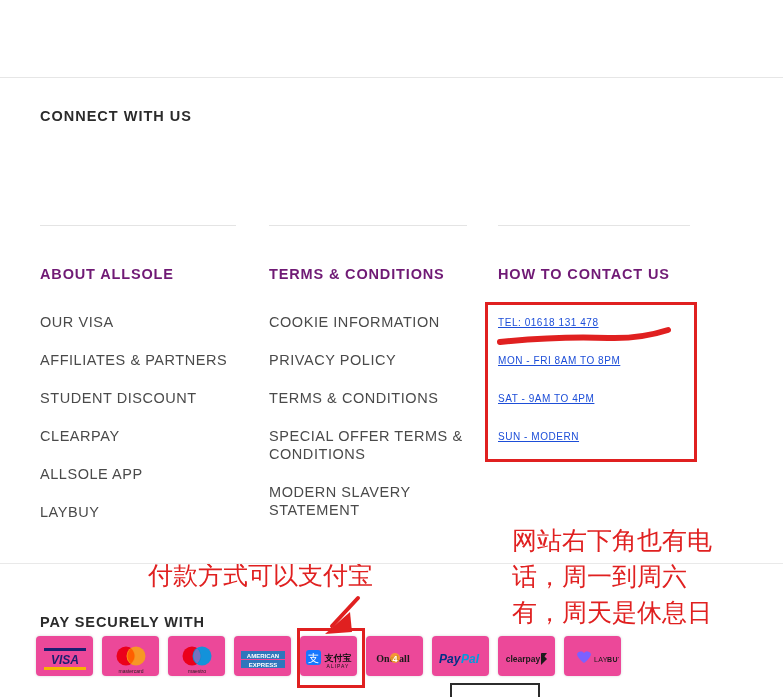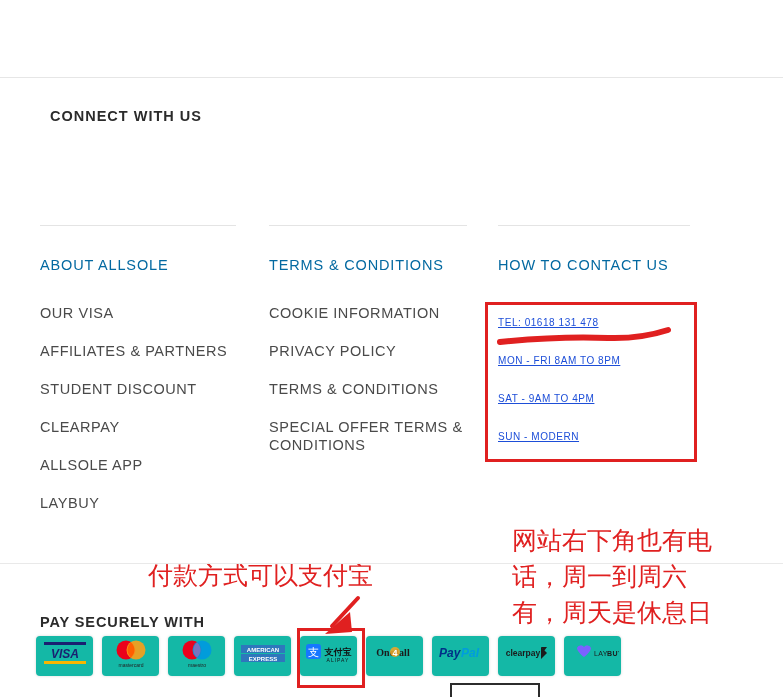--- a/index.html
+++ b/index.html
@@ -26,32 +26,31 @@
   }
   .col-rule.c1{left:40px;width:196px;}
   .col-rule.c2{left:269px;width:198px;}
   .col-rule.c3{left:498px;width:192px;}
 
   
   .connect-title{
     position:absolute;left:40px;top:108px;
     font-size:14.5px;font-weight:bold;letter-spacing:1.0px;
     color:#2b2b2b;
-    margin-left:10px;
   }
 
   
   .col{position:absolute;top:248px;}
   .col.c1{left:40px;width:205px;}
   .col.c2{left:269px;width:205px;}
   .col.c3{left:498px;width:200px;}
 
   .col-head{
-    font-size:14.5px;font-weight:normal;letter-spacing:0.85px;
-    color:#0369a1;line-height:18px;margin:8px 0 30px 0;
+    font-size:14.5px;font-weight:bold;letter-spacing:0.85px;
+    color:#701a75;line-height:18px;margin:17px 0 30px 0;
   }
   .col-link{
     display:block;
     font-size:14.5px;letter-spacing:0.55px;
     color:#4a4a4a;line-height:18px;
     margin-bottom:20px;text-decoration:none;cursor:pointer;
   }
   .col-link:last-child{margin-bottom:0;}
 
   
@@ -84,23 +83,23 @@
   
   .pay-title{
     position:absolute;left:40px;top:614px;
     font-size:14.5px;font-weight:bold;letter-spacing:0.9px;color:#2b2b2b;
   }
   .pay-row{
     position:absolute;left:36px;top:636px;
     display:flex;align-items:center;gap:9px;
   }
   .pay-card{
-    width:57px;height:40px;background:#14b8a6;border-radius:4px;
+    width:57px;height:40px;background:#ec4899;border-radius:4px;
     box-shadow:0 0 3px rgba(0,0,0,0.16);
-    display:flex;align-items:flex-start;justify-content:center;
+    display:flex;align-items:flex-end;justify-content:center;
     flex:0 0 auto;cursor:pointer;overflow:hidden;
   }
 
   
   .bottom-box{
     position:absolute;left:450px;top:683px;width:90px;height:28px;
     border:2px solid #2c2c2c;border-bottom:none;box-sizing:border-box;
   }
 </style>
 </head>
@@ -125,20 +124,21 @@
     <a class="col-link">ALLSOLE APP</a>
     <a class="col-link">LAYBUY</a>
   </div>
 
   <div class="col c2">
     <div class="col-head">TERMS &amp; CONDITIONS</div>
     <a class="col-link">COOKIE INFORMATION</a>
     <a class="col-link">PRIVACY POLICY</a>
     <a class="col-link">TERMS &amp; CONDITIONS</a>
     <a class="col-link">SPECIAL OFFER TERMS &amp; CONDITIONS</a>
+    <a class="col-link">MODERN SLAVERY STATEMENT</a>
   </div>
 
   <div class="col c3">
     <div class="col-head">HOW TO CONTACT US</div>
   </div>
 
   <div class="contact-list">
     <div class="contact-line">TEL: 01618 131 478</div>
     <div class="contact-line">MON - FRI 8AM TO 8PM</div>
     <div class="contact-line">SAT - 9AM TO 4PM</div>

